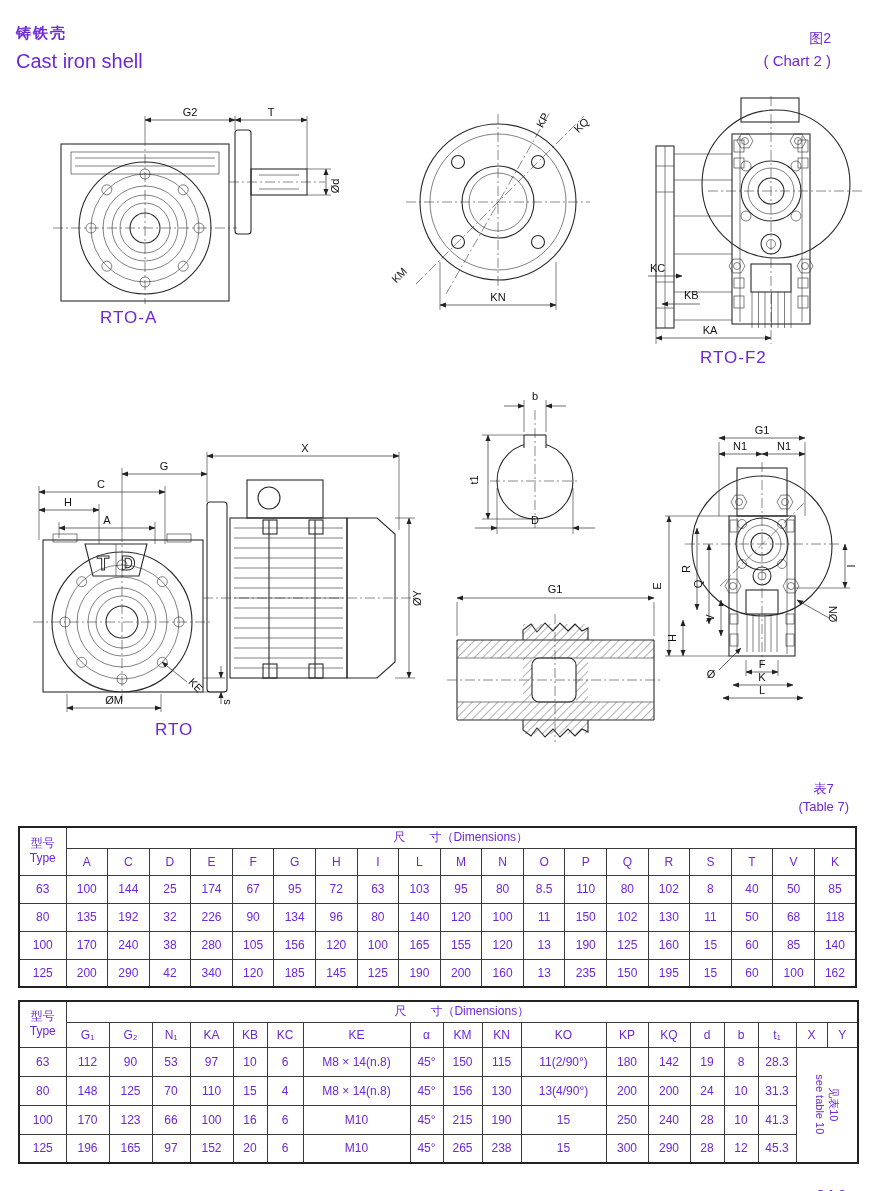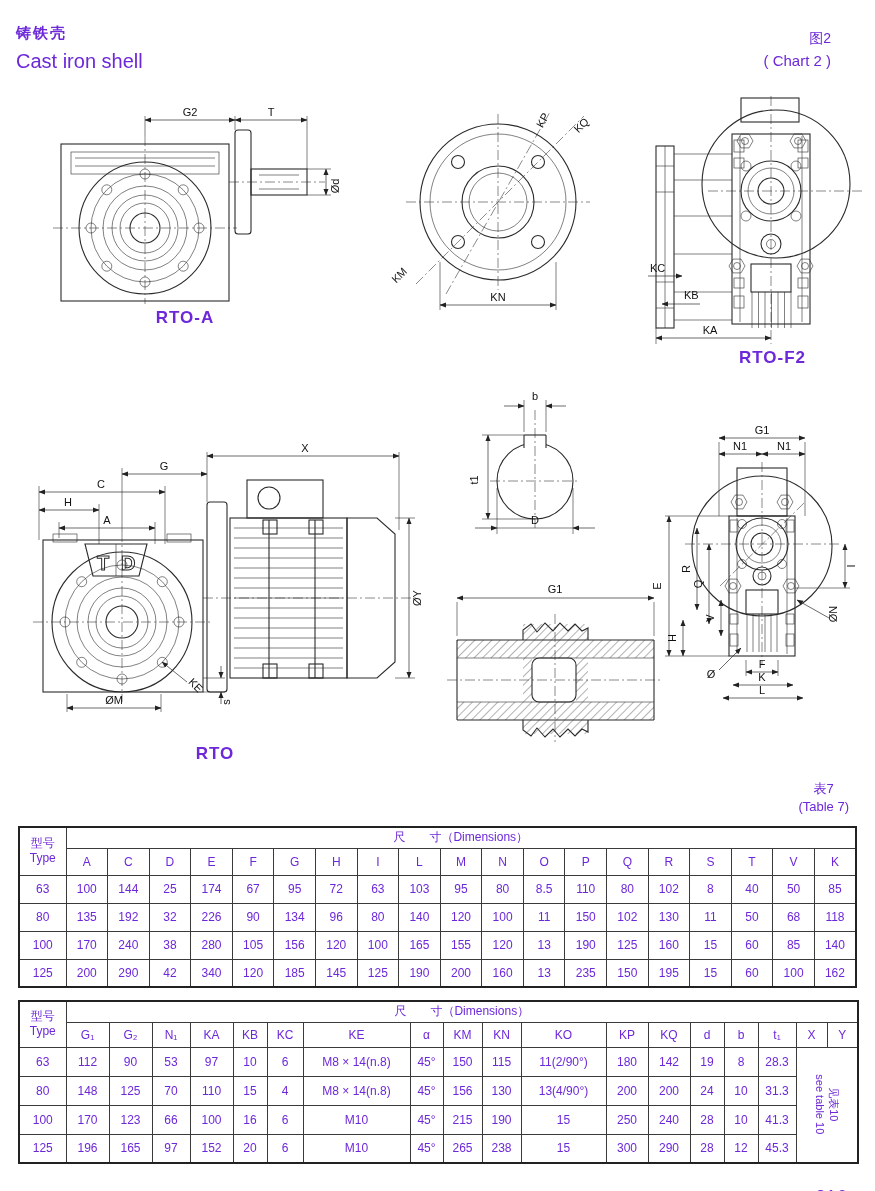--- a/index.html
+++ b/index.html
@@ -7,21 +7,21 @@
         font-family:"Liberation Sans","DejaVu Sans",sans-serif;color:#6d28d9;overflow:hidden;}
   .abs{position:absolute;}
   
   .hdr-left{left:16px;top:24px;}
   .hdr-left .zh{font-weight:700;font-size:15px;letter-spacing:2px;}
   .hdr-left .en{font-size:20px;margin-top:7px;}
   .hdr-right{right:44px;top:30px;text-align:right;}
   .hdr-right .zh{font-size:14px;}
   .hdr-right .en{font-size:15px;margin-top:4px;}
   
-  .cap{position:absolute;text-align:center;font-weight:bold;}
+  .cap{position:absolute;}
   .cap-big{font-size:17px;letter-spacing:1px;}
   .cap-flange{font-size:12px;line-height:1.4;}
   .tbl-label{right:26px;top:780px;text-align:center;font-size:13px;line-height:1.35;margin-left:36px;}
   .page-num{right:28px;top:1154px;font-size:19px;margin-top:32px;}
   
   svg{position:absolute;overflow:visible;}
   .ln{fill:none;stroke:#2b2b2b;stroke-width:1.1;}
   .tn{fill:none;stroke:#2b2b2b;stroke-width:0.6;}
   .cl{fill:none;stroke:#2b2b2b;stroke-width:0.55;stroke-dasharray:10 3 2 3;}
   .dm{fill:none;stroke:#2b2b2b;stroke-width:0.7;}
@@ -275,21 +275,21 @@
       <text class="lbl" x="89" y="264" text-anchor="middle">ØM</text>
       <line class="dm" x1="137" y1="222" x2="162" y2="242" marker-start="url(#arwD)"></line>
       <text class="lbl" x="168" y="248" transform="rotate(45 168 248)" text-anchor="middle">KE</text>
       <line class="tn" x1="178" y1="238" x2="200" y2="238"></line>
       <line class="tn" x1="178" y1="252" x2="200" y2="252"></line>
       <line class="dm" x1="196" y1="226" x2="196" y2="238" marker-end="url(#arwD)"></line>
       <line class="dm" x1="196" y1="264" x2="196" y2="252" marker-end="url(#arwD)"></line>
       <text class="lbl" x="205" y="262" transform="rotate(-90 205 262)" text-anchor="middle">s</text>
     </g>
   </svg>
-  <div class="cap cap-big" style="left:155px;top:744px;width:120px">RTO</div>
+  <div class="cap cap-big" style="left:155px;top:720px;width:120px">RTO</div>
 
   <svg style="left:440px;top:376px" width="185" height="168" viewBox="0 0 185 168">
     <defs>
         <marker id="arwE" viewBox="0 0 10 10" refX="9.5" refY="5" markerWidth="9" markerHeight="9" orient="auto-start-reverse">
           <path d="M0,1L10,5L0,9Z" fill="#222"></path>
         </marker>
       </defs>
     <g>
       <circle class="ln" cx="95" cy="105" r="38"></circle>
       <rect x="84" y="59" width="22" height="12" fill="#fff" stroke="none"></rect>

